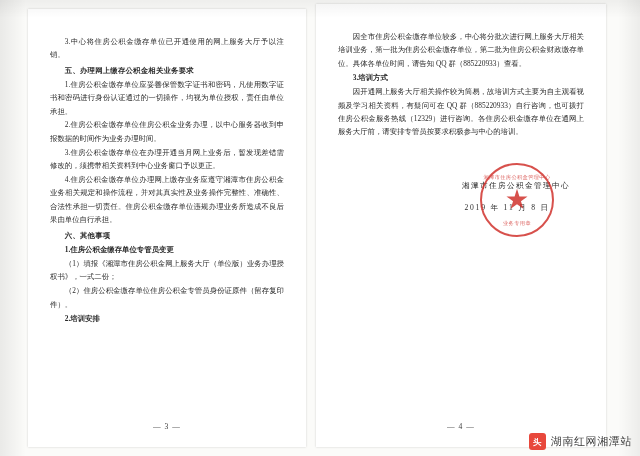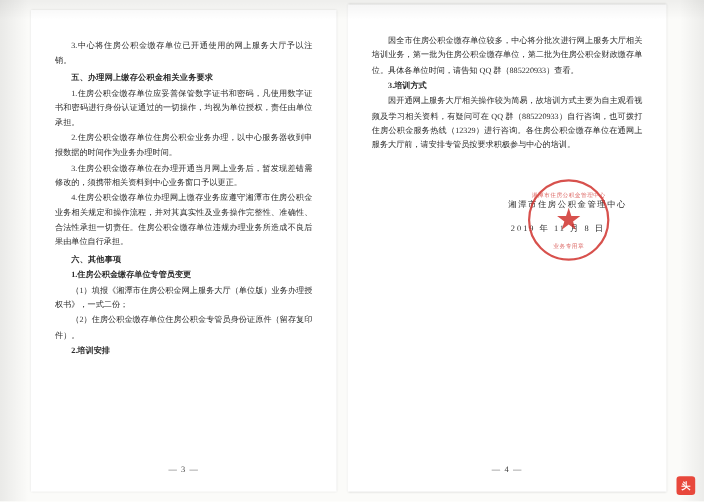--- a/index.html
+++ b/index.html
@@ -219,15 +219,16 @@
         </div>
       </div>
     </div>
     <div class="pagenum">— 4 —</div>
   </div>
 
   <div class="brand">
     <div class="brand-logo">
       <span>头</span>
     </div>
+    <div class="brand-text">湖南红网湘潭站</div>
   </div>
 
 </div>
 
 </body></html>

